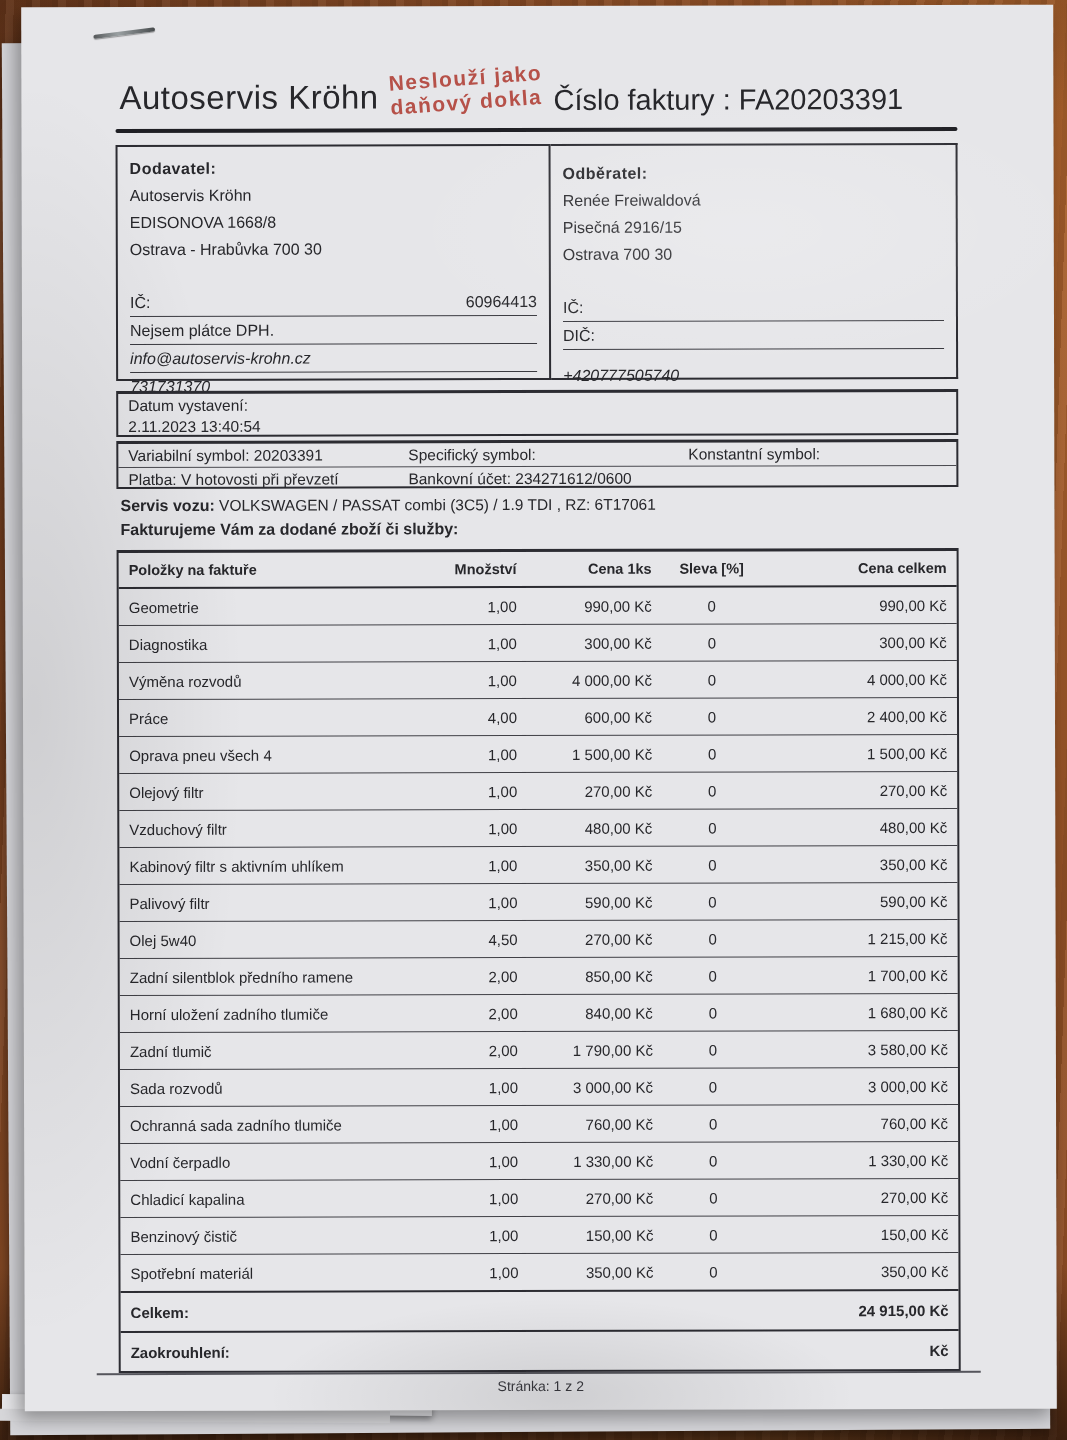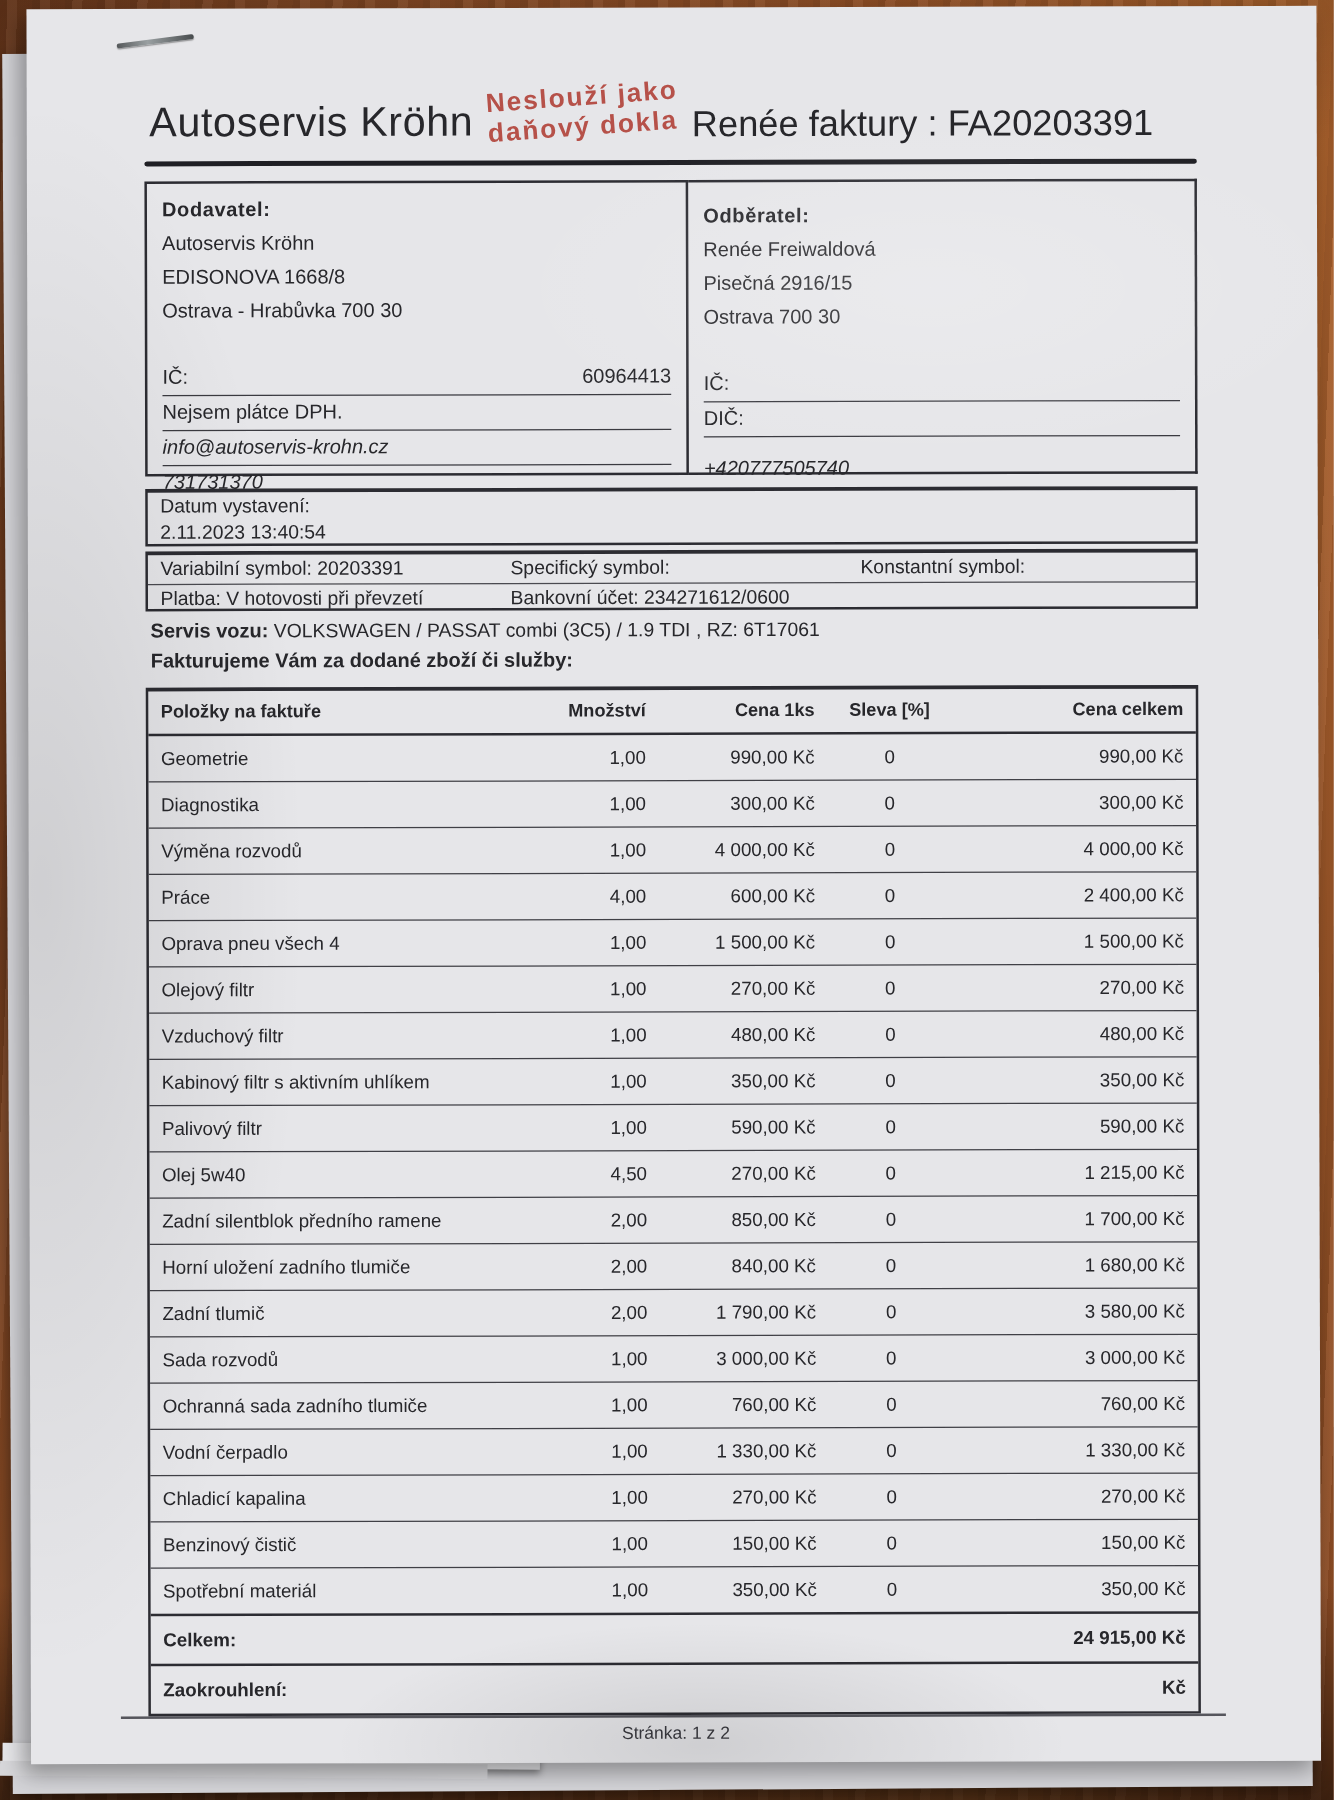--- a/index.html
+++ b/index.html
@@ -92,21 +92,21 @@
 
 <div class="paper">
   <div class="staple"></div>
   <div class="content">
 
     <div class="company">Autoservis Kröhn</div>
     <div class="stamp">
       <div>Neslouží jako</div>
       <div>daňový dokla</div>
     </div>
-    <div class="invoice-no">Renée faktury : FA20203391</div>
+    <div class="invoice-no">Číslo faktury : FA20203391</div>
     <div class="hdr-rule"></div>
 
     <div class="boxes">
       <div class="box supplier">
         <div class="box-title">Dodavatel:</div>
         <div>Autoservis Kröhn</div>
         <div>EDISONOVA 1668/8</div>
         <div>Ostrava - Hrabůvka 700 30</div>
         <div class="sp"></div>
         <div class="frow ul">

